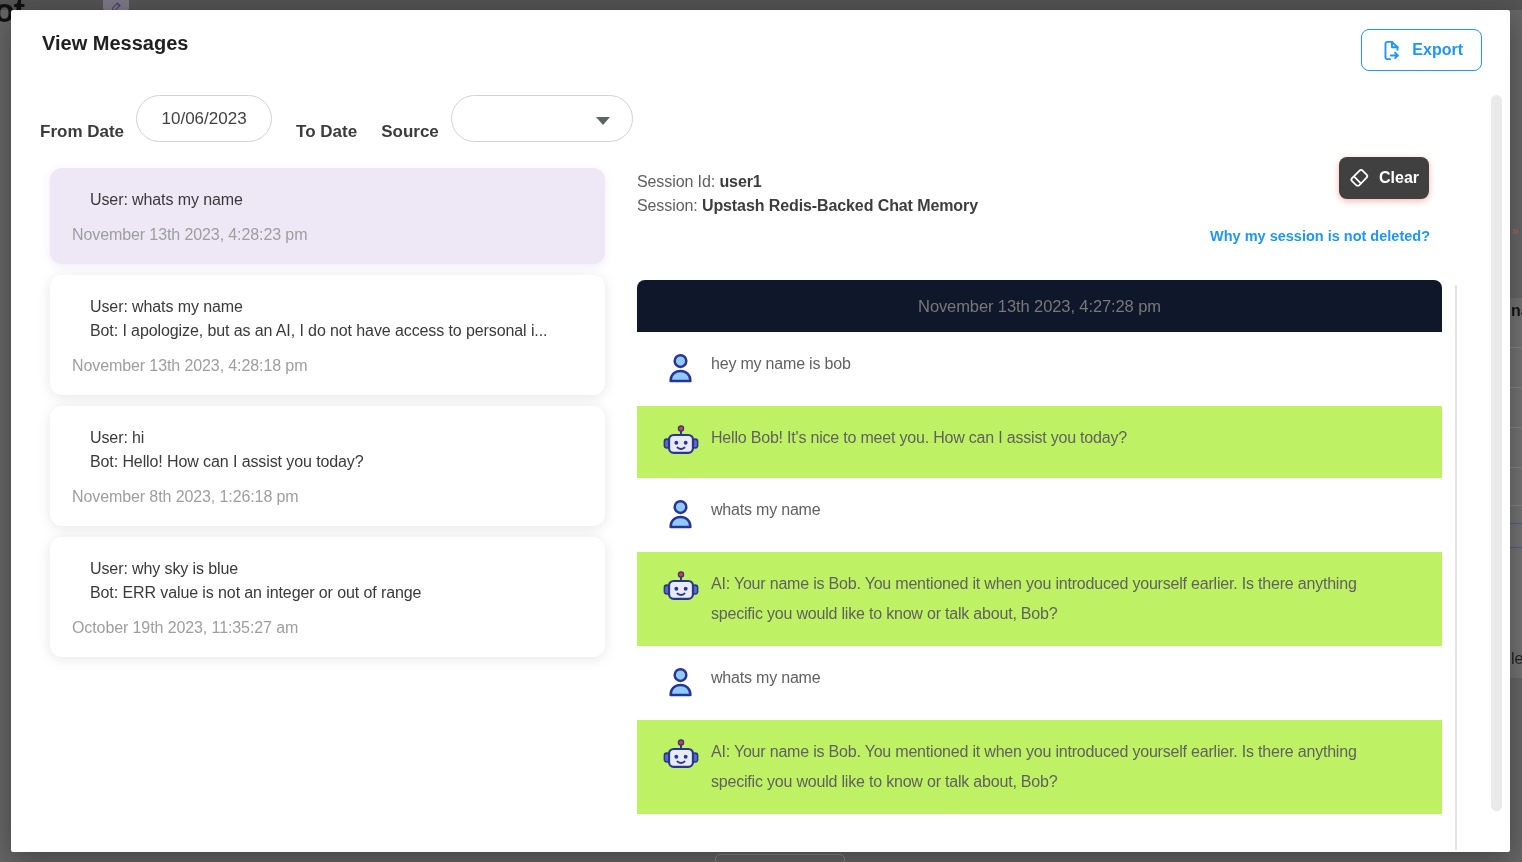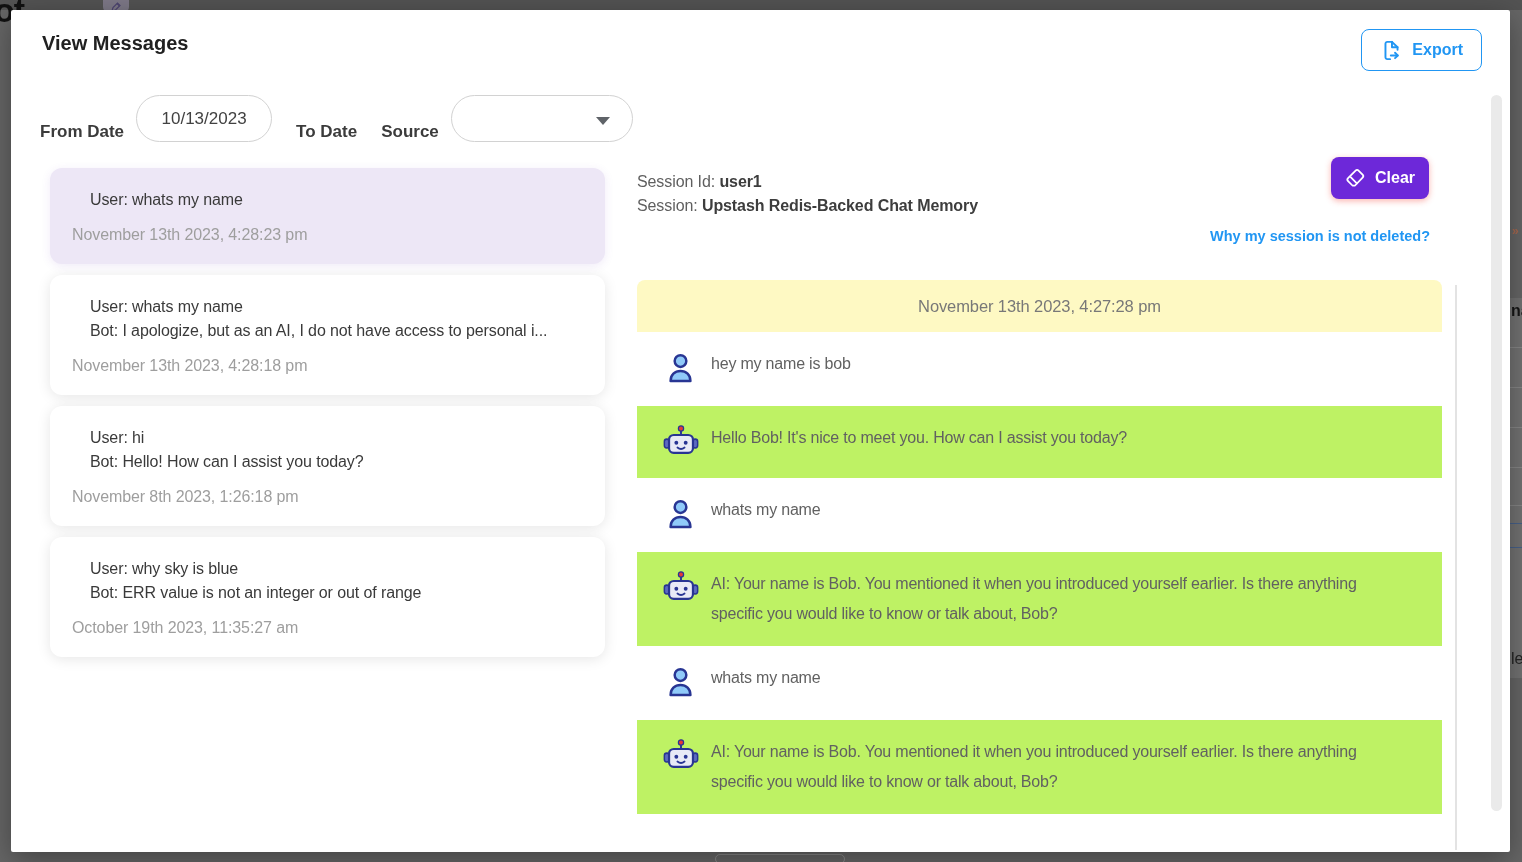--- a/index.html
+++ b/index.html
@@ -41,28 +41,28 @@
   
   .conv-list{position:absolute;left:39px;top:158px;width:555px;}
   .conv-card{background:#fff;border-radius:12px;box-shadow:0 2px 14px rgba(0,0,0,0.10);padding:20px 22px;margin-bottom:11px;cursor:pointer;}
   .conv-card.selected{background:#ede7f6;box-shadow:0 2px 10px rgba(103,58,183,0.10);}
   .conv-line{font-size:16px;line-height:24px;color:#3a3a3a;white-space:nowrap;overflow:hidden;letter-spacing:-0.1px;margin-left:18px;}
   .conv-time{font-size:16px;color:#9e9e9e;margin-top:14px;letter-spacing:-0.1px;}
 
   
   .session-info{position:absolute;left:626px;top:160px;font-size:16px;line-height:23.5px;color:#5f5f5f;letter-spacing:-0.1px;}
   .session-info b{color:#3d3d3d;font-weight:700;}
-  .clear-btn{position:absolute;top:147px;right:81px;width:98px;height:42px;border:none;border-radius:8px;background:#6d28d9;
+  .clear-btn{position:absolute;top:147px;right:81px;width:90px;height:42px;border:none;border-radius:8px;background:#404040;
     color:#fff;font-size:16px;font-weight:700;display:flex;align-items:center;justify-content:center;gap:9px;cursor:pointer;
     box-shadow:0 2px 6px rgba(244,67,54,0.4);font-family:inherit;}
   .session-link{position:absolute;top:218px;right:80px;font-size:14.5px;font-weight:700;color:#2196f3;cursor:pointer;}
 
   
   .chat{position:absolute;left:626px;top:270px;width:805px;}
-  .chat-date{height:52px;background:#fef9c3;border-radius:8px 8px 0 0;display:flex;align-items:center;justify-content:center;
+  .chat-date{height:52px;background:#0f172a;border-radius:8px 8px 0 0;display:flex;align-items:center;justify-content:center;
     color:#787878;font-size:16.5px;letter-spacing:-0.1px;}
   .msg-row{display:flex;align-items:flex-start;padding:17px 60px 17px 26px;background:#fff;}
   .msg-row.bot{background:#bef264;}
   .msg-icon{width:35px;flex:0 0 35px;margin-right:13px;margin-top:1px;}
   .msg-row .bot-ic{display:none;} .msg-row.bot .bot-ic{display:block;}
   .msg-text{font-size:16px;line-height:30px;color:#616161;max-width:672px;letter-spacing:-0.2px;}
 
   .chat-divider{position:absolute;left:1444px;top:275px;width:2px;height:565px;background:#e3e3e3;}
   .modal-scrollbar{position:absolute;left:1480px;top:85px;width:11px;height:716px;background:#eaeaea;border-radius:6px;}
 </style>
@@ -108,21 +108,21 @@
           <path d="M12.5 3l5.8 5.6v2.6"></path>
           <path d="M11.3 17.2h7.2"></path>
           <path d="M15.7 14.4l2.8 2.8-2.8 2.8"></path>
         </svg>
       </span>
       <span>Export</span>
     </button>
 
     <div class="filters">
       <span class="filter-label">From Date</span>
-      <div class="pill date-pill">10/13/2023</div>
+      <div class="pill date-pill">10/06/2023</div>
       <span class="gap2"></span>
       <span class="filter-label">To Date</span>
       <span class="gap2"></span>
       <span class="filter-label">Source</span>
       <div class="pill select-pill">
         <span></span>
         <span class="caret"></span>
       </div>
     </div>
 

